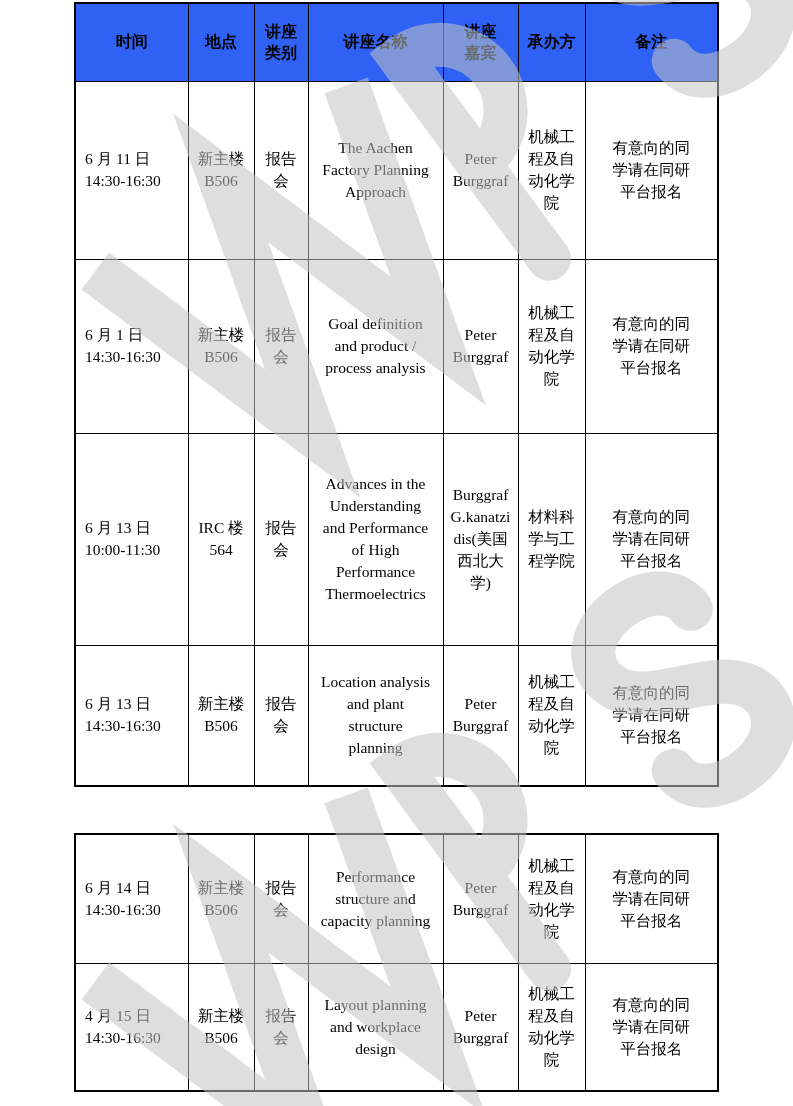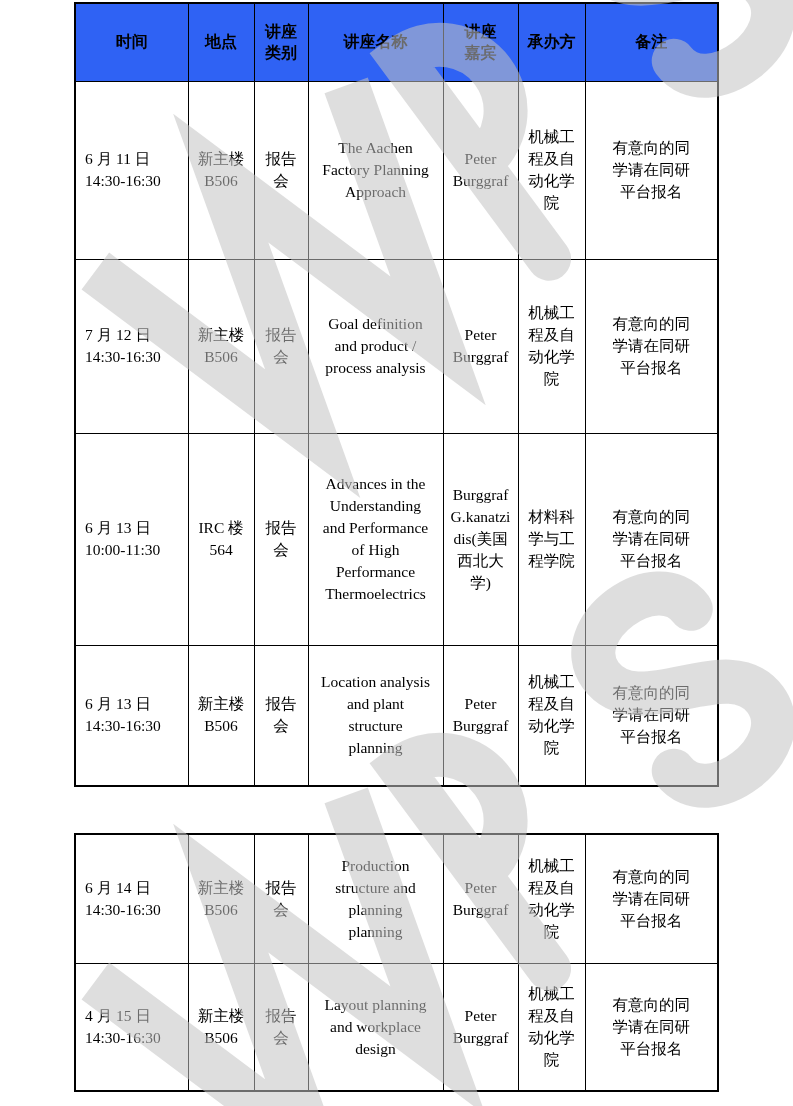--- a/index.html
+++ b/index.html
@@ -105,21 +105,21 @@
         </td>
         <td>新主楼 B506</td>
         <td class="col-type">报告会</td>
         <td class="col-title">The Aachen Factory Planning Approach</td>
         <td class="col-guest">Peter Burggraf</td>
         <td>机械工程及自动化学院</td>
         <td class="col-note">有意向的同学请在同研平台报名</td>
       </tr>
       <tr>
         <td class="col-time">
-          <span>7 月 12 日</span>
+          <span>6 月 1 日</span>
           <span>14:30-16:30</span>
         </td>
         <td>新主楼 B506</td>
         <td class="col-type">报告会</td>
         <td class="col-title">Goal definition and product / process analysis</td>
         <td class="col-guest">Peter Burggraf</td>
         <td>机械工程及自动化学院</td>
         <td class="col-note">有意向的同学请在同研平台报名</td>
       </tr>
       <tr>
@@ -160,21 +160,21 @@
         <col class="c-note">
     </colgroup>
     <tbody>
       <tr>
         <td class="col-time">
           <span>6 月 14 日</span>
           <span>14:30-16:30</span>
         </td>
         <td>新主楼 B506</td>
         <td class="col-type">报告会</td>
-        <td class="col-title">Production structure and planning planning</td>
+        <td class="col-title">Performance structure and capacity planning</td>
         <td class="col-guest">Peter Burggraf</td>
         <td>机械工程及自动化学院</td>
         <td class="col-note">有意向的同学请在同研平台报名</td>
       </tr>
       <tr>
         <td class="col-time">
           <span>4 月 15 日</span>
           <span>14:30-16:30</span>
         </td>
         <td>新主楼 B506</td>

